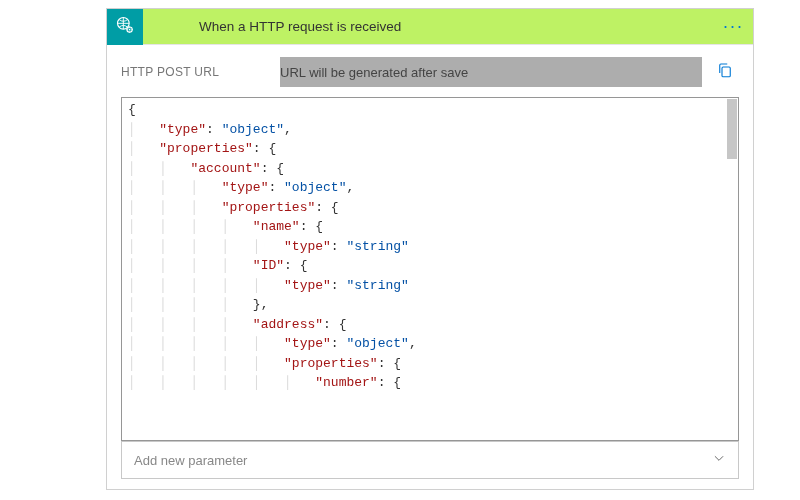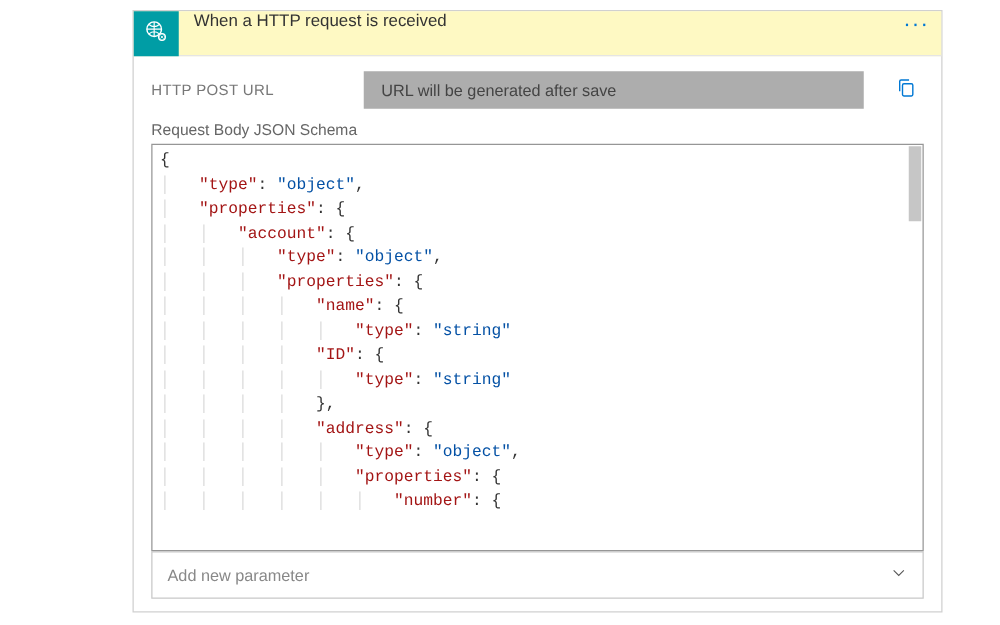--- a/index.html
+++ b/index.html
@@ -13,24 +13,26 @@
   }
   .card {
     margin: 8px 46px 8px 106px;
     border: 1px solid #d0d0d0;
     background: #fff;
     height: 482px;
     display: flex;
     flex-direction: column;
   }
   .card-header {
-    background: #fef9c3;
-    display: flex;
+    background: #bef264;
+    display: flex;
+    align-items: center;
     height: 36px;
     border-bottom: 1px solid #e5e5e5;
+    gap: 44px;
   }
   .icon-box {
     width: 36px;
     height: 36px;
     background: #009da5;
     display: flex;
     align-items: center;
     justify-content: center;
     flex-shrink: 0;
   }
@@ -52,35 +54,35 @@
   .card-body {
     padding: 12px 14px 10px 14px;
     flex: 1;
     display: flex;
     flex-direction: column;
     min-height: 0;
   }
   .url-row {
     display: flex;
     align-items: center;
-    gap: 20px;
+    gap: 9px;
     margin-bottom: 10px;
   }
   .url-label {
     font-size: 12px;
     color: #777;
     width: 150px;
     letter-spacing: 0.3px;
   }
   .url-field {
     flex: 1;
     background: #adadad;
     color: #444;
     font-size: 13px;
-    padding: 7px 14px;
+    padding: 7px 0;
     height: 30px;
     display: flex;
     align-items: center;
   }
   .copy-btn {
     width: 28px;
     height: 28px;
     display: flex;
     align-items: center;
     justify-content: center;
@@ -166,21 +168,20 @@
       <div class="copy-btn">
         <span>
           <svg viewBox="0 0 24 24">
             <rect x="8" y="8" width="11" height="13" rx="1.5" stroke-width="1.5"></rect>
             <path d="M5 16 V5.5 A1.5 1.5 0 0 1 6.5 4 H15" stroke-width="1.5"></path>
           </svg>
         </span>
       </div>
     </div>
 
-    <div class="schema-label">Request Body JSON Schema</div>
 
     <div class="schema-box">
       <div class="schema-scrollbar"></div>
       <div id="code-lines">
           <div class="code-line"><span class="punc">{</span></div>
           <div class="code-line"><span class="guide">│   </span><span class="pn">"type"</span><span class="punc">: </span><span class="str">"object"</span><span class="punc">,</span></div>
           <div class="code-line"><span class="guide">│   </span><span class="pn">"properties"</span><span class="punc">: {</span></div>
           <div class="code-line"><span class="guide">│   │   </span><span class="pn">"account"</span><span class="punc">: {</span></div>
           <div class="code-line"><span class="guide">│   │   │   </span><span class="pn">"type"</span><span class="punc">: </span><span class="str">"object"</span><span class="punc">,</span></div>
           <div class="code-line"><span class="guide">│   │   │   </span><span class="pn">"properties"</span><span class="punc">: {</span></div>

